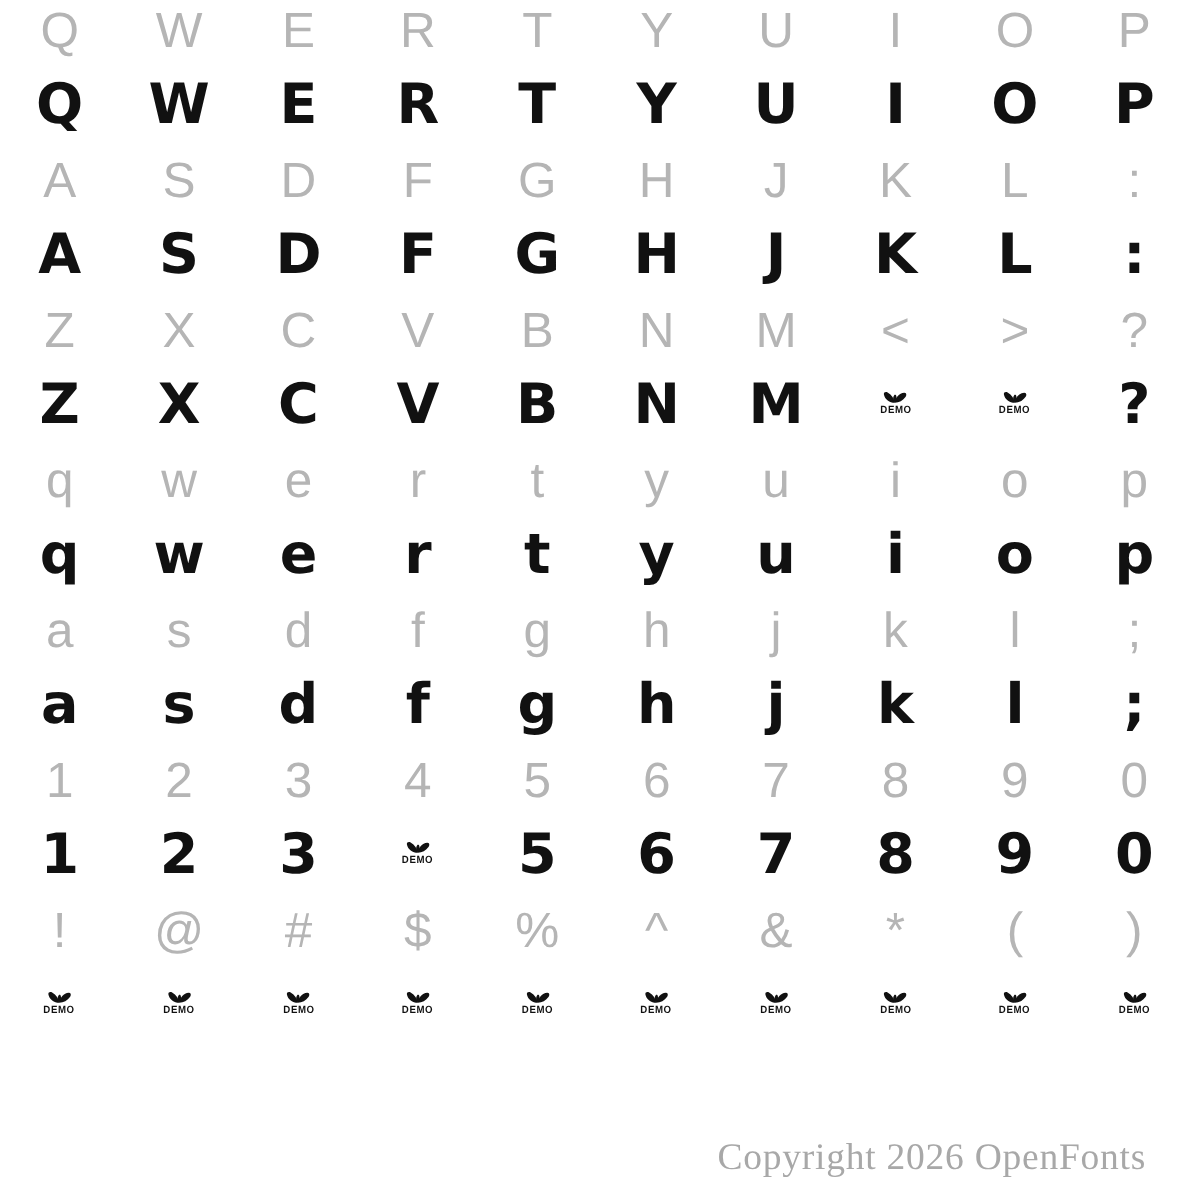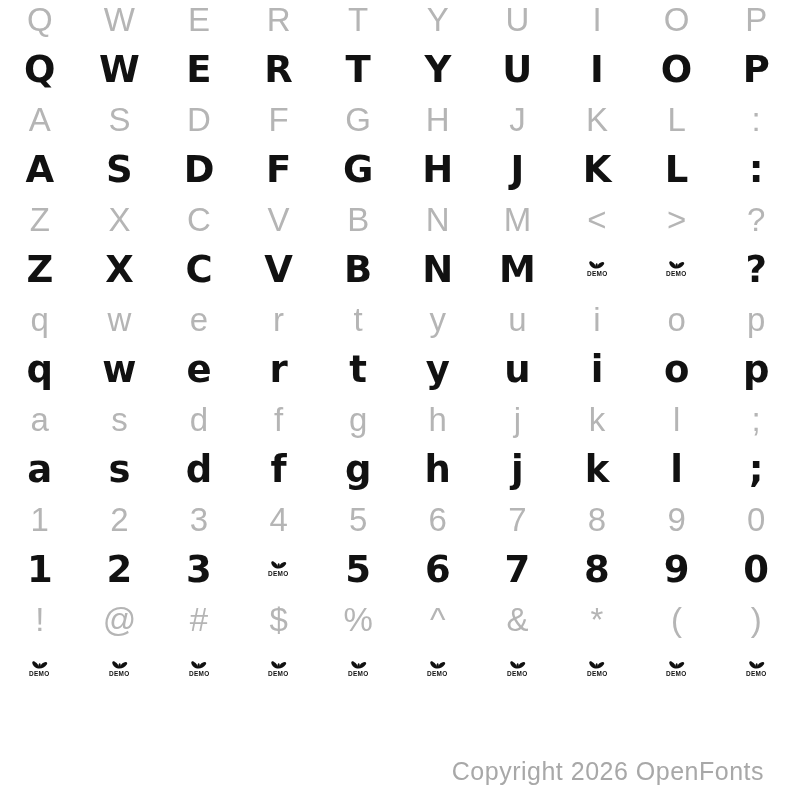--- a/index.html
+++ b/index.html
@@ -59,21 +59,21 @@
     line-height: 1;
     margin-top: 1px;
     letter-spacing: 0.4px;
     transform: scaleX(0.92);
     color: var(--demo-black, #111111);
   }
   .footer-copyright {
     position: absolute;
     right: 36px;
     bottom: 14px;
-    font-family: Liberation Sans, sans-serif;
+    font-family: Liberation Serif, serif;
     font-size: 25px;
     font-weight: 400;
     letter-spacing: 0.5px;
     color: var(--copyright-gray, #a8a8a8);
     margin-left: 48px;
   }
 </style>
 </head>
 <body style="--ref-gray: #b5b5b5; --demo-black: #111111; --copyright-gray: #a8a8a8; background: rgb(255, 255, 255);">
 

